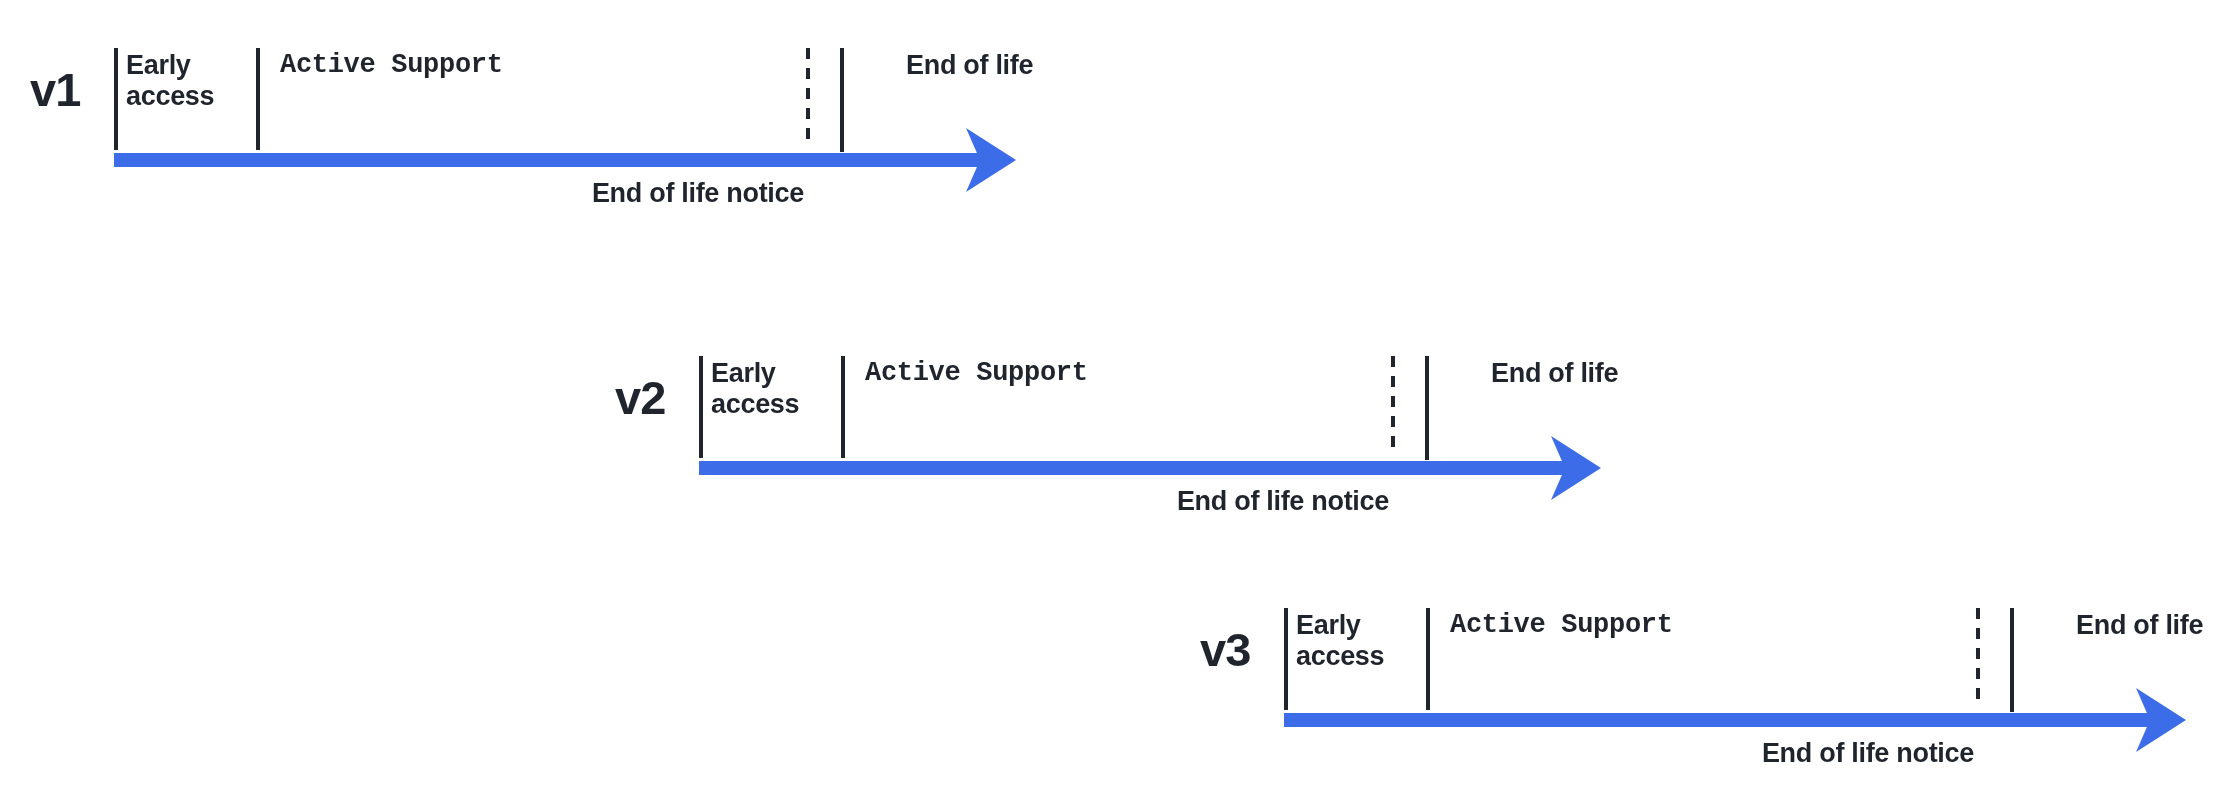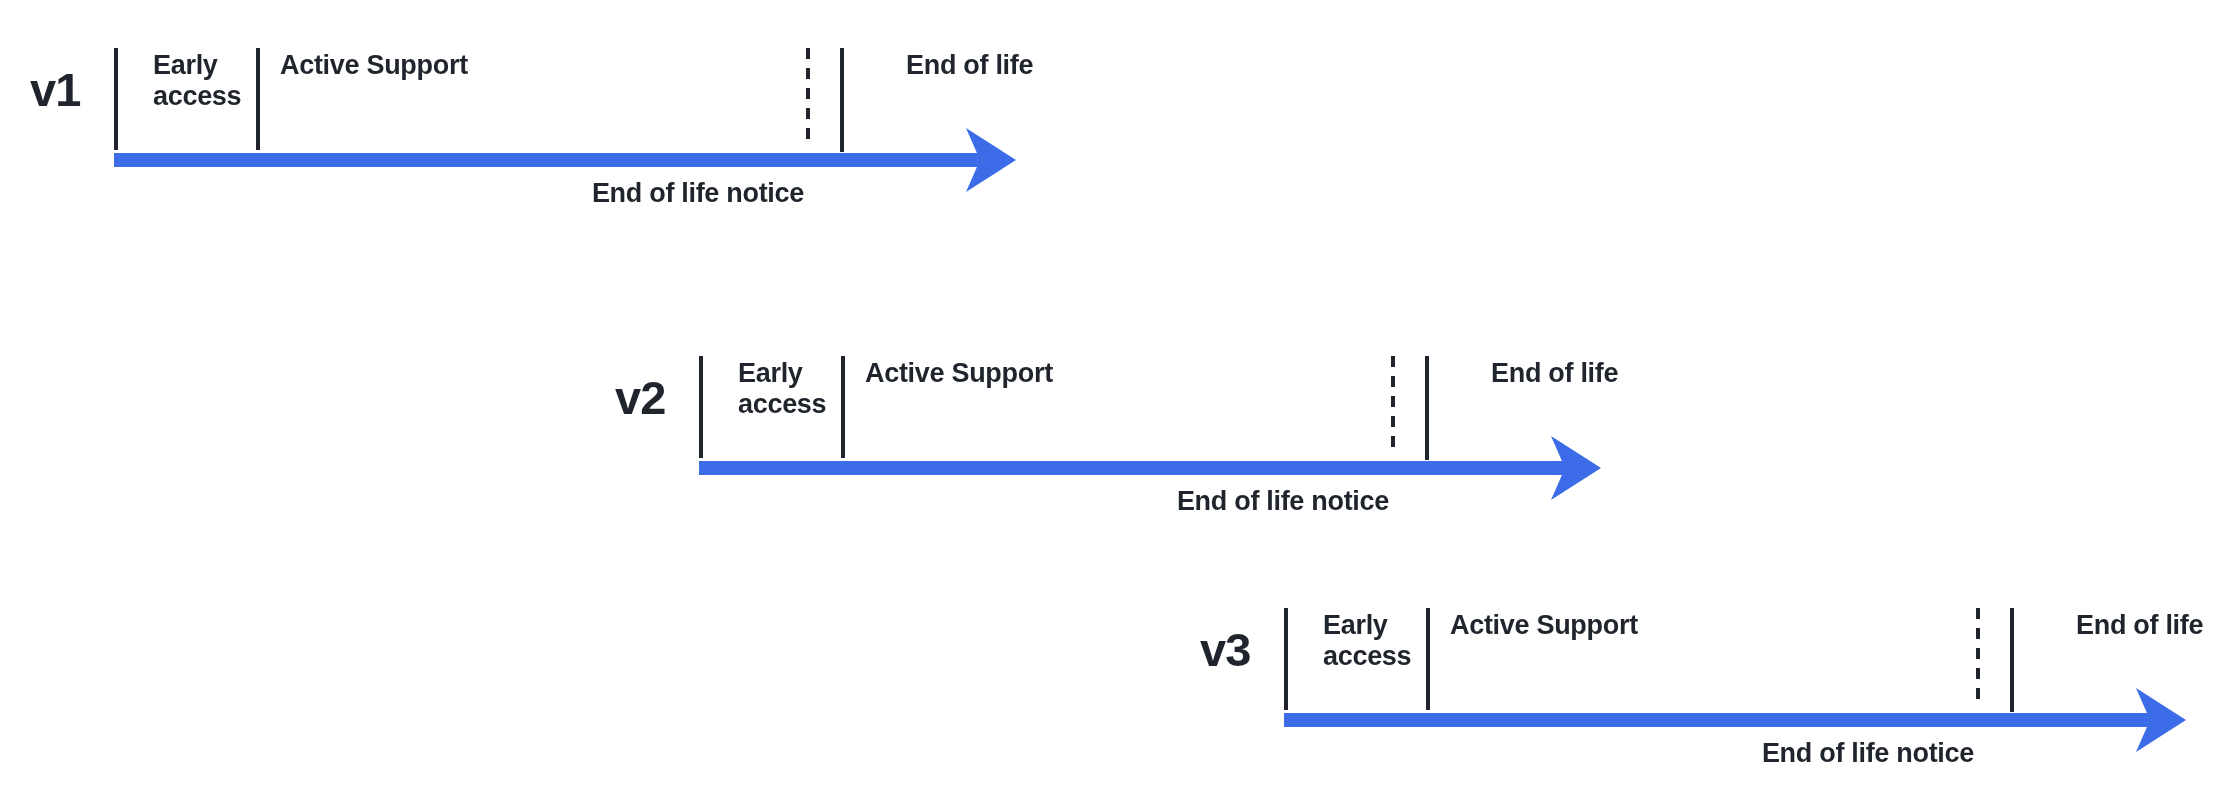--- a/index.html
+++ b/index.html
@@ -26,22 +26,22 @@
   .t-eol{left:840px;height:104px;}
   .tick-dashed{
     position:absolute;left:806px;top:0;width:4px;height:100px;
     background:repeating-linear-gradient(to bottom,#1F242D 0 11px,transparent 11px 20px);
   }
   .phase-label{
     position:absolute;top:2px;
     font-size:27px;font-weight:700;color:#1F242D;
     line-height:31px;letter-spacing:-0.3px;
   }
-  .l-early{left:153px;width:112px;}
-  .l-active{left:280px;white-space:nowrap;}
+  .l-early{left:126px;width:112px;}
+  .l-active{left:280px;white-space:nowrap;font-family:Liberation Mono, monospace;}
   .l-eol{left:906px;white-space:nowrap;}
   .bar{
     position:absolute;left:114px;top:105px;width:868px;height:14px;
     background:#3D6CE8;
   }
   .arrowhead{position:absolute;left:966px;top:80px;}
   .l-notice{
     position:absolute;top:130px;right:216px;left:auto;
     white-space:nowrap;text-align:center;
   }

